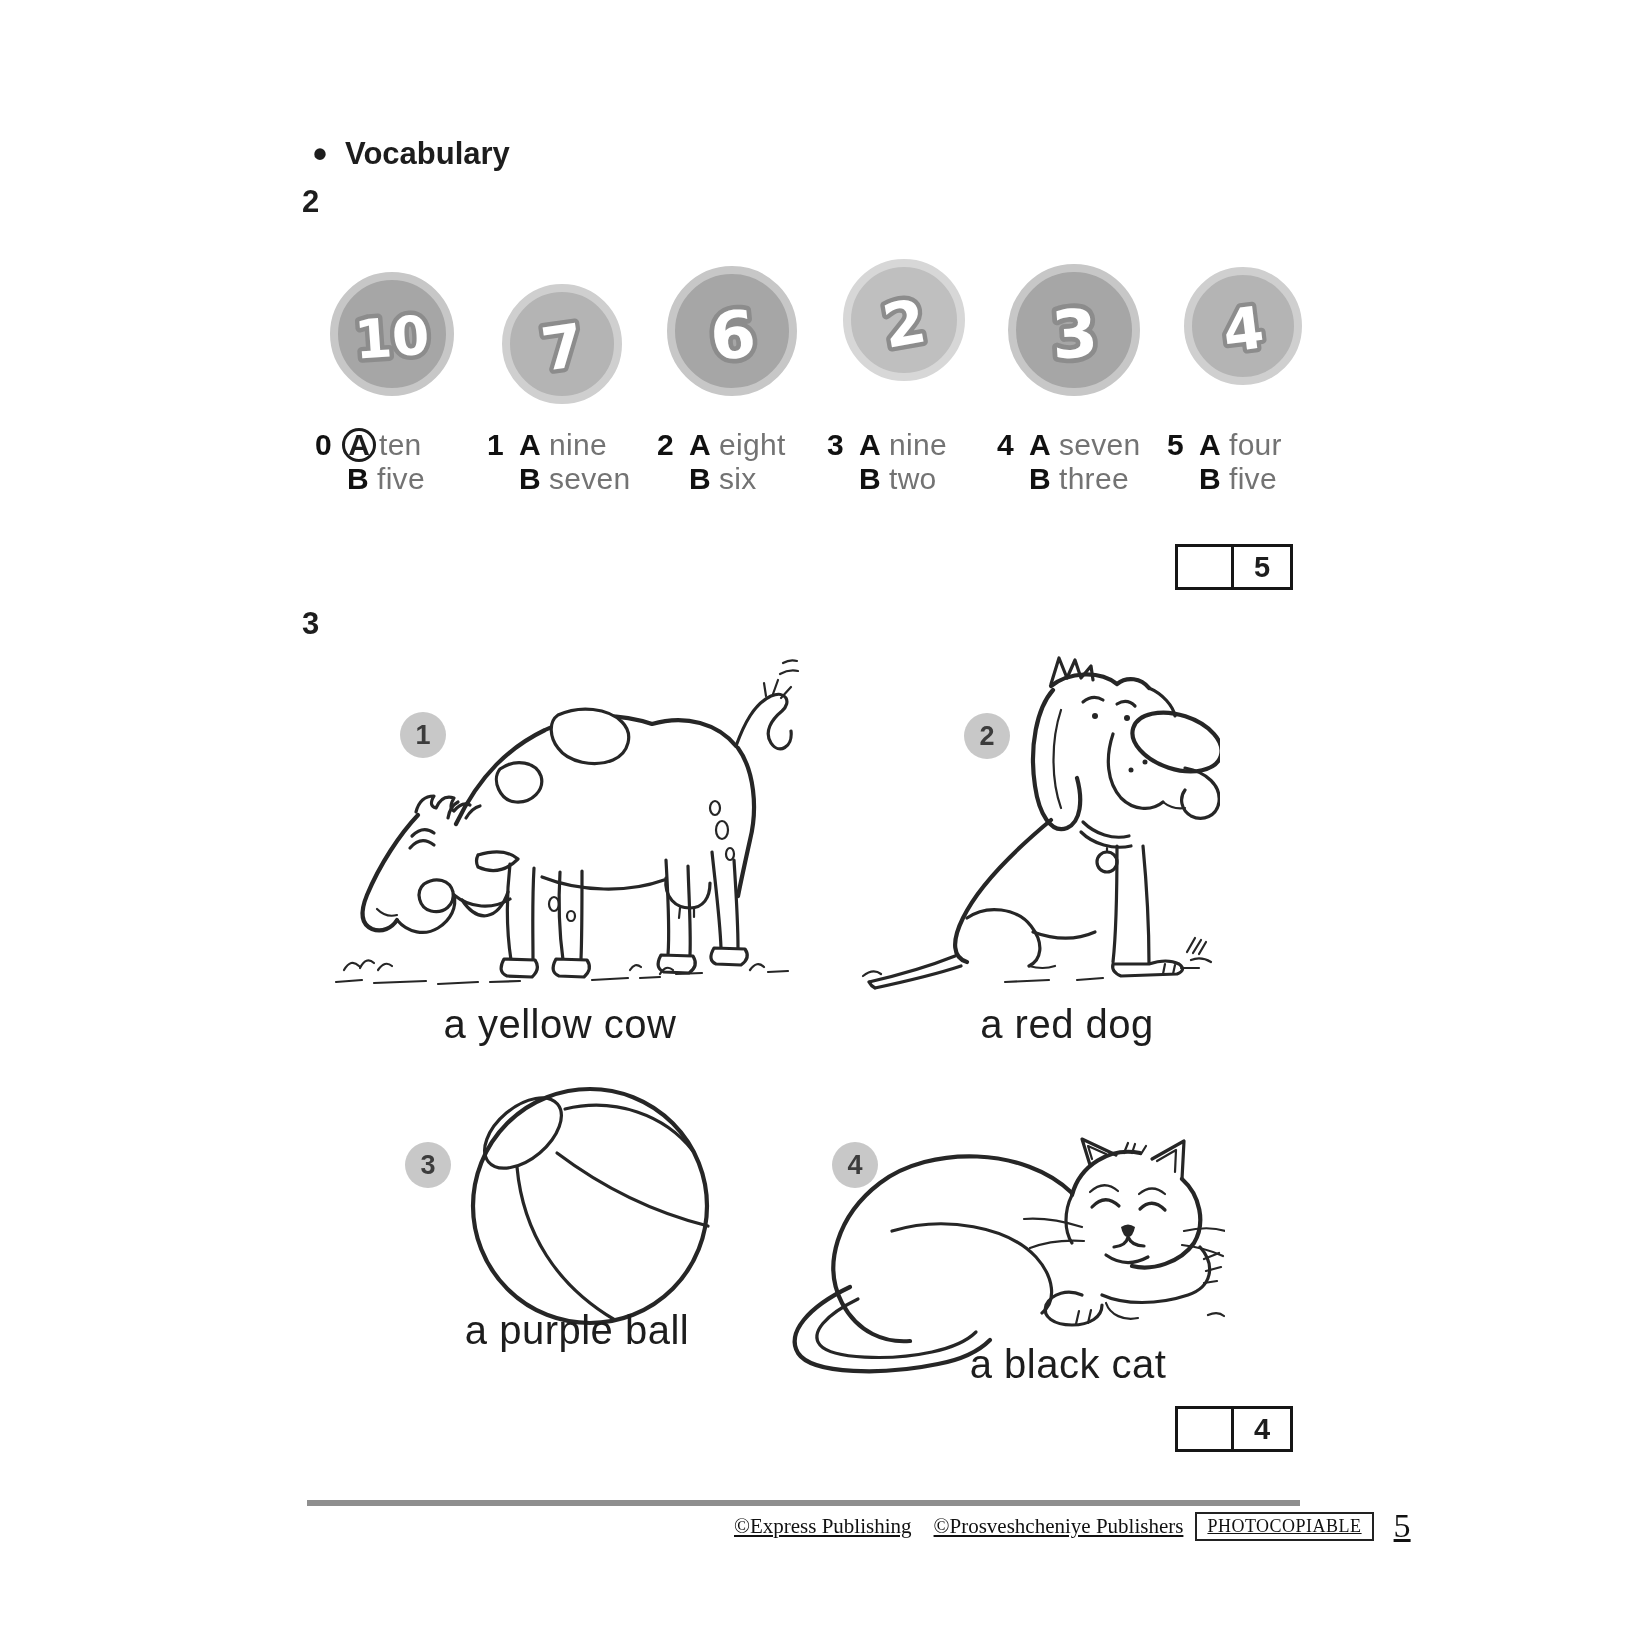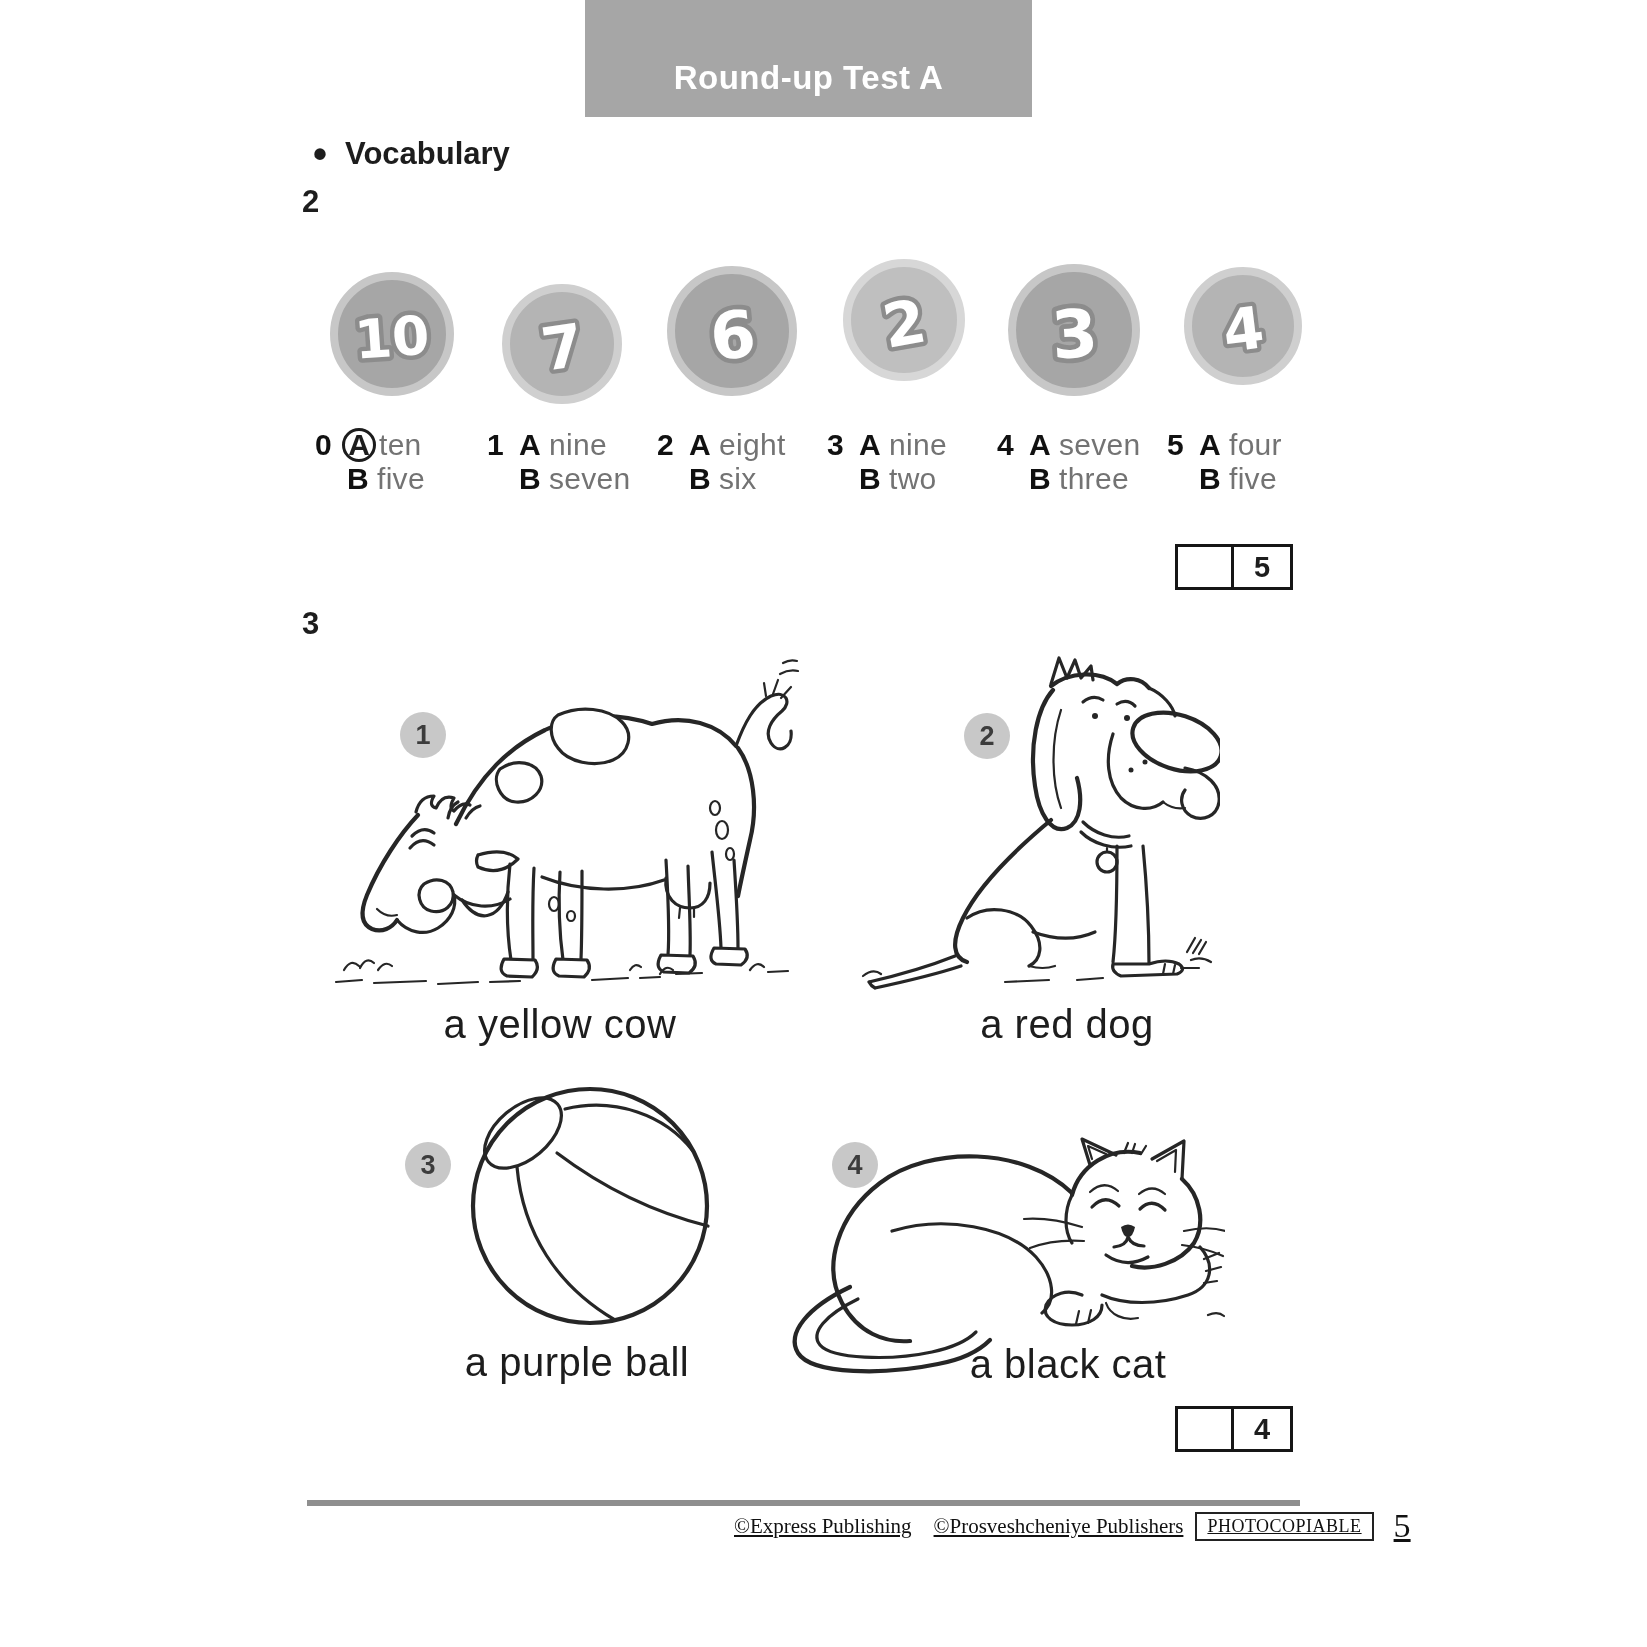--- a/index.html
+++ b/index.html
@@ -99,23 +99,20 @@
     margin-left:12px; border:2px solid #222; padding:2px 10px;
     font-size:18px; letter-spacing:0.5px;
   }
   .pagenum { margin-left:20px; font-size:34px; }
 </style>
 </head>
 <body>
 
 <div class="page">
 
-  <div class="banner">
-    <span class="banner-title">Round-up Test A</span>
-  </div>
 
   <div class="vocab">
     <span class="bullet">•</span>
     <span>Vocabulary</span>
   </div>
 
   <div class="task-head" id="task2-head">
     <span class="t-num">2</span>
   </div>
 
@@ -337,21 +334,21 @@
     <path class="thin" d="M 428,180 q 10,-4 16,1"></path>
   </svg>
 
   <div class="badge" style="left:400px;top:712px">1</div>
   <div class="badge" style="left:964px;top:713px">2</div>
   <div class="badge" style="left:405px;top:1142px">3</div>
   <div class="badge" style="left:832px;top:1142px">4</div>
 
   <div class="caption" style="left:560px;top:1002px">a yellow cow</div>
   <div class="caption" style="left:1067px;top:1002px">a red dog</div>
-  <div class="caption" style="left:577px;top:1340px">a purple ball</div>
+  <div class="caption" style="left:577px;top:1308px">a purple ball</div>
   <div class="caption" style="left:1068px;top:1342px">a black cat</div>
 
   <div class="scorebox" id="scorebox-t3">
     <div class="cell-left"></div>
     <div class="cell-right">4</div>
   </div>
 
   <div class="footer-rule"></div>
   <div class="footer">
     <span class="credit1">©Express Publishing</span>

